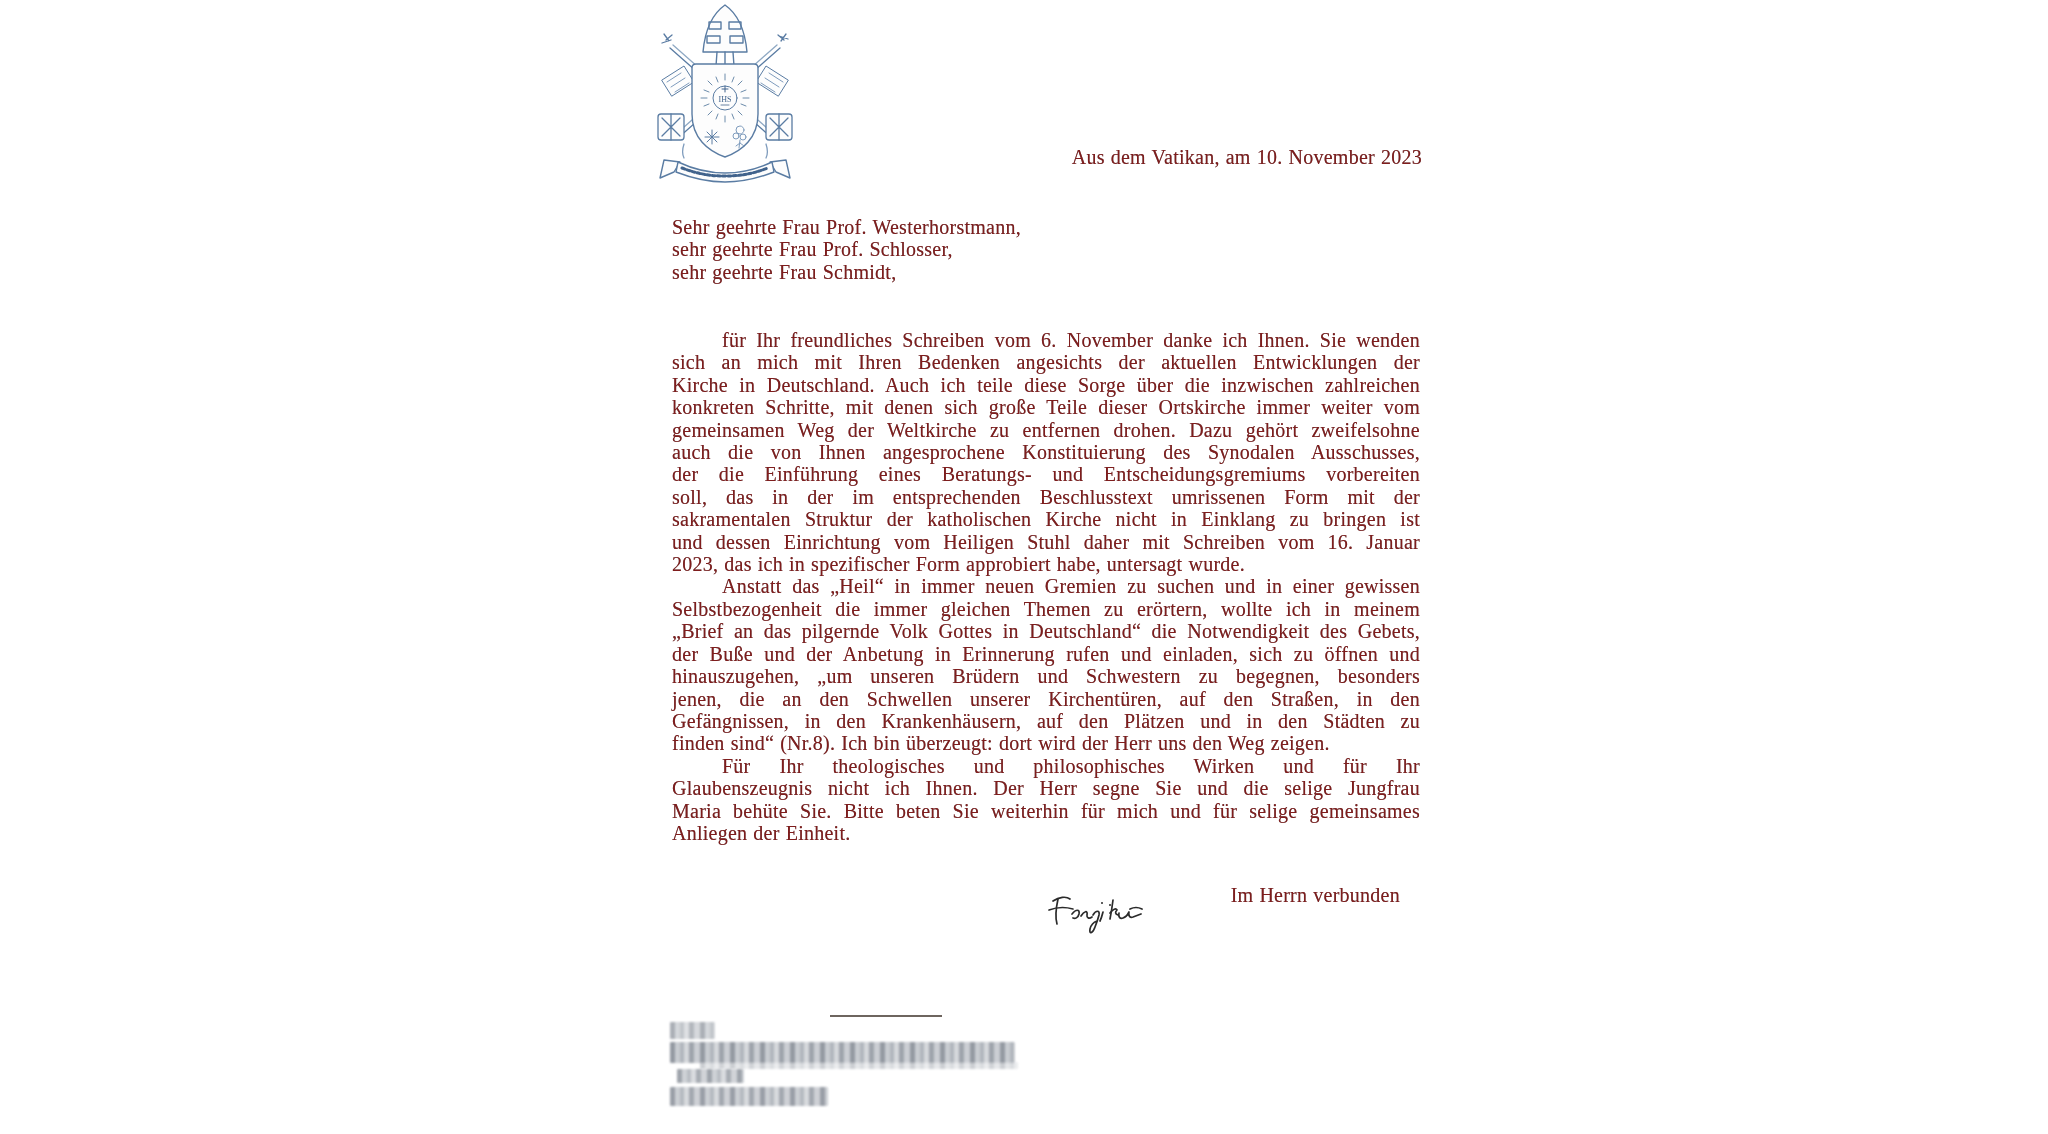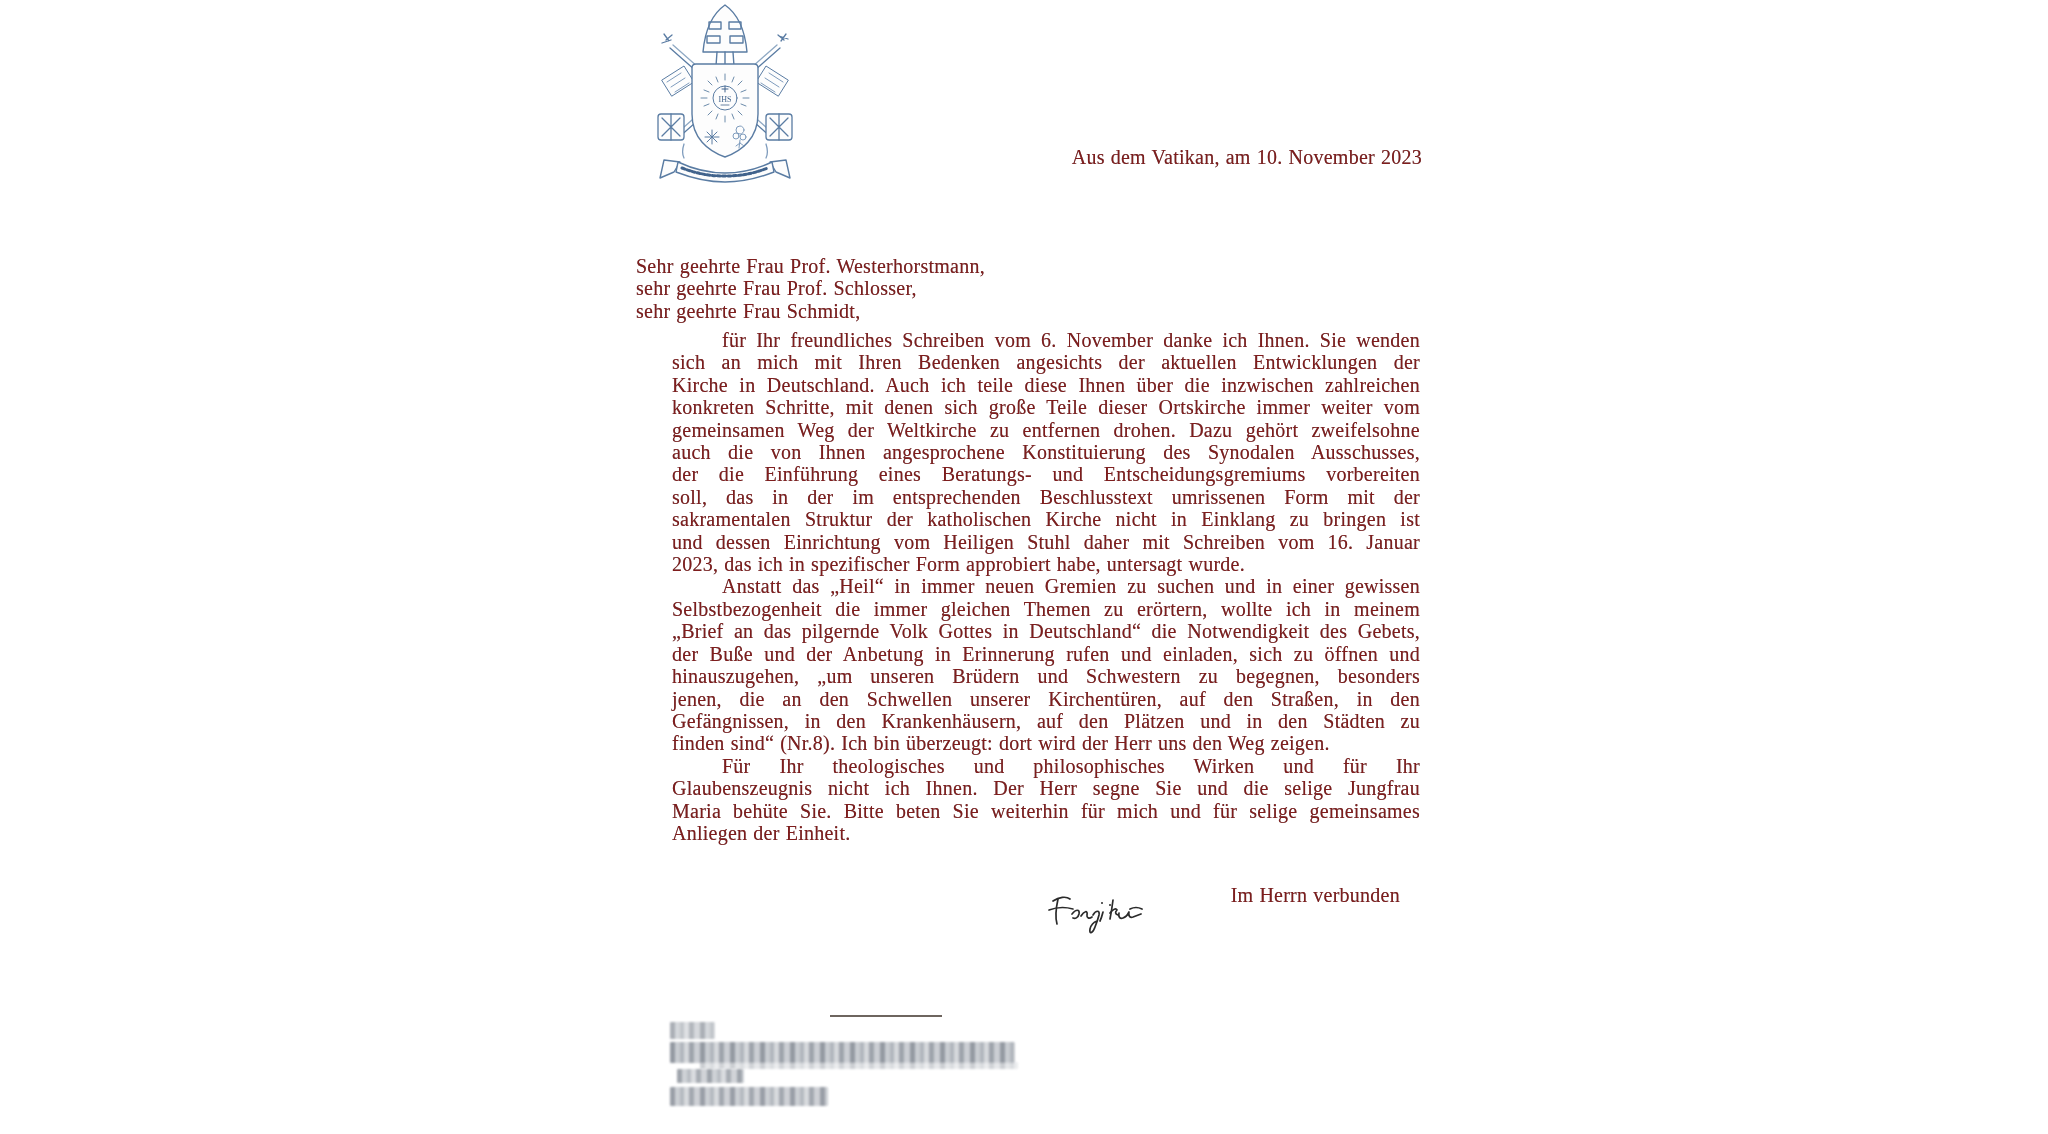--- a/index.html
+++ b/index.html
@@ -2,21 +2,21 @@
 <html><head>
 <meta charset="utf-8">
 <style>
   html,body{margin:0;padding:0;background:#ffffff;}
   .canvas{position:relative;width:1876px;height:1134px;background:#ffffff;overflow:hidden;
           font-family:"Liberation Serif","DejaVu Serif",serif;}
   
   .txt{color:#7f1d1d;font-size:20px;line-height:22.4px;letter-spacing:.25px;word-spacing:.8px;
        text-shadow:0 0 .6px rgba(36,36,36,.55);}
   .date{position:absolute;left:1000px;top:146px;width:422px;text-align:right;}
-  .salutation{position:absolute;left:636px;top:216px;width:740px;margin-top:39px;}
+  .salutation{position:absolute;left:672px;top:216px;width:740px;}
   .body-block{position:absolute;left:672px;top:329px;width:748px;}
   .ln{text-align:justify;text-align-last:justify;}
   .ln.first{text-indent:50px;}
   .ln.last{text-align:left;text-align-last:left;}
   .closing{position:absolute;left:652px;top:884px;width:748px;padding-left:31px;box-sizing:border-box;text-align:right;}
   
   .emblem{position:absolute;left:650px;top:2px;width:150px;height:182px;}
   .signature{position:absolute;left:1045px;top:893px;width:100px;height:48px;}
   .sig-label{position:absolute;width:1px;height:1px;overflow:hidden;opacity:0;}
   
@@ -112,21 +112,21 @@
   <div class="salutation">
     <div class="txt">Sehr geehrte Frau Prof. Westerhorstmann,</div>
     <div class="txt">sehr geehrte Frau Prof. Schlosser,</div>
     <div class="txt">sehr geehrte Frau Schmidt,</div>
   </div>
 
   <div class="body-block">
     <div>
       <div class="txt ln first">für Ihr freundliches Schreiben vom 6. November danke ich Ihnen. Sie wenden</div>
       <div class="txt ln">sich an mich mit Ihren Bedenken angesichts der aktuellen Entwicklungen der</div>
-      <div class="txt ln">Kirche in Deutschland. Auch ich teile diese Ihnen über die inzwischen zahlreichen</div>
+      <div class="txt ln">Kirche in Deutschland. Auch ich teile diese Sorge über die inzwischen zahlreichen</div>
       <div class="txt ln">konkreten Schritte, mit denen sich große Teile dieser Ortskirche immer weiter vom</div>
       <div class="txt ln">gemeinsamen Weg der Weltkirche zu entfernen drohen. Dazu gehört zweifelsohne</div>
       <div class="txt ln">auch die von Ihnen angesprochene Konstituierung des Synodalen Ausschusses,</div>
       <div class="txt ln">der die Einführung eines Beratungs- und Entscheidungsgremiums vorbereiten</div>
       <div class="txt ln">soll, das in der im entsprechenden Beschlusstext umrissenen Form mit der</div>
       <div class="txt ln">sakramentalen Struktur der katholischen Kirche nicht in Einklang zu bringen ist</div>
       <div class="txt ln">und dessen Einrichtung vom Heiligen Stuhl daher mit Schreiben vom 16. Januar</div>
       <div class="txt ln last">2023, das ich in spezifischer Form approbiert habe, untersagt wurde.</div>
     </div>
     <div>

